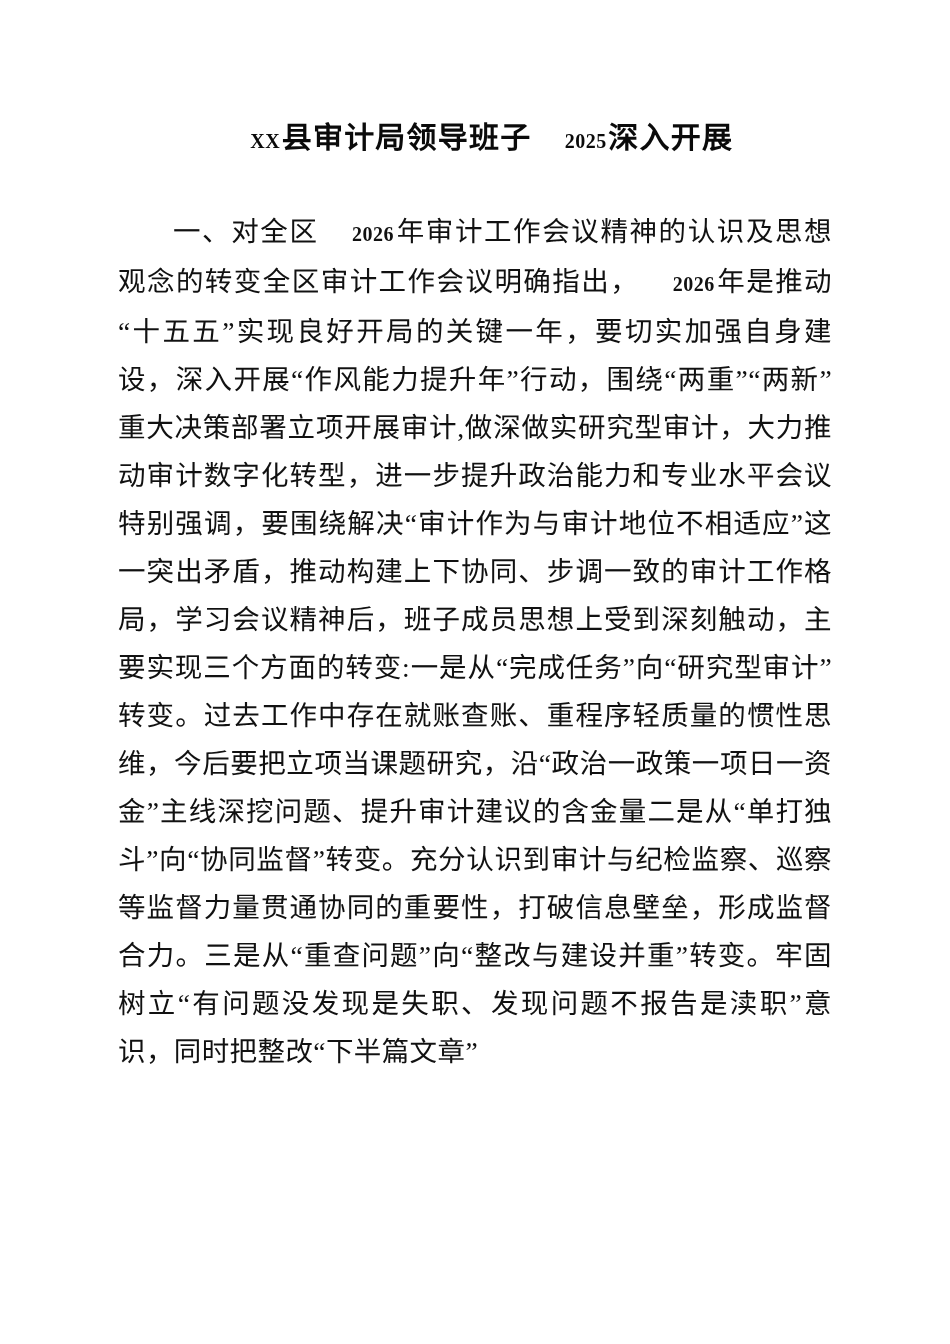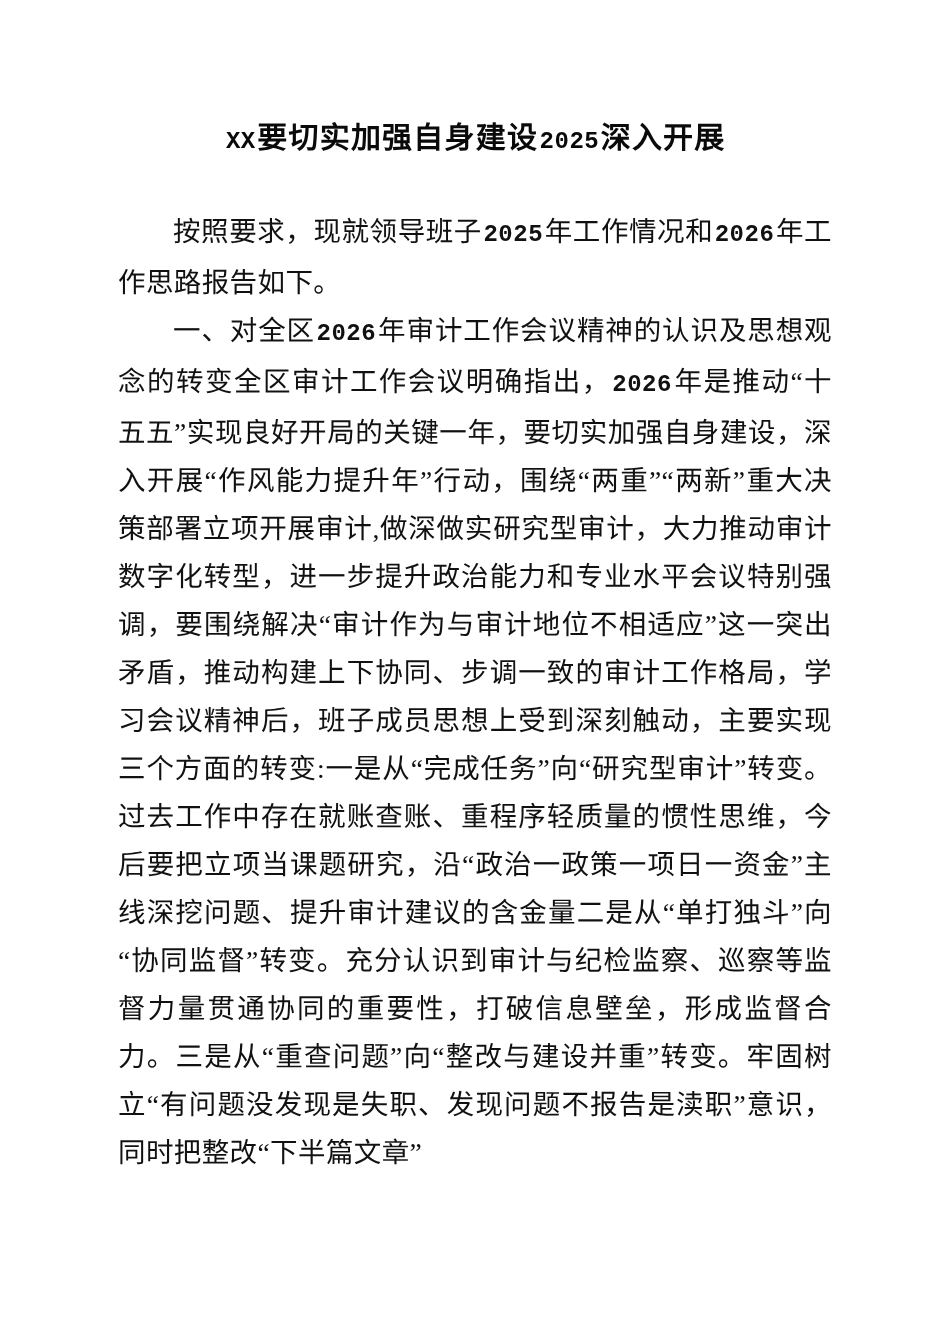--- a/index.html
+++ b/index.html
@@ -68,40 +68,40 @@
     text-align: justify;
     text-justify: inter-character;
     text-indent: 2em;
     color: #111111;
     font-family: "Liberation Serif", "DejaVu Serif", serif;
     word-break: break-all;
   }
 
   
   .num {
-    font-family: Liberation Mono, monospace;
+    font-family: Liberation Serif, serif;
     font-weight: 700;
-    font-size: 24px;
+    font-size: 20px;
     letter-spacing: 0.5px;
     padding: 0 1.5px;
+    margin-left: 32px;
   }
 
   .page-bottom-space {
     height: 1px;
   }
 </style>
 </head>
 <body>
 
 <div class="page">
   <div class="page-inner">
 
-    <h1 class="doc-title"><span class="num">XX</span><span>要切实加强自身建设</span><span class="num">2025</span><span>深入开展</span></h1>
+    <h1 class="doc-title"><span class="num">XX</span><span>县审计局领导班子</span><span class="num">2025</span><span>深入开展</span></h1>
 
     <div class="doc-body">
-      <p class="para"><span>按照要求，现就领导班子</span><span class="num">2025</span><span>年工作情况和</span><span class="num">2026</span><span>年工作思路报告如下。</span></p>
 
       <p class="para"><span>一、对全区</span><span class="num">2026</span><span>年审计工作会议精神的认识及思想观念的转变全区审计工作会议明确指出，</span><span class="num">2026</span><span>年是推动“十五五”实现良好开局的关键一年，要切实加强自身建设，深入开展“作风能力提升年”行动，围绕“两重”“两新”重大决策部署立项开展审计,做深做实研究型审计，大力推动审计数字化转型，进一步提升政治能力和专业水平会议特别强调，要围绕解决“审计作为与审计地位不相适应”这一突出矛盾，推动构建上下协同、步调一致的审计工作格局，学习会议精神后，班子成员思想上受到深刻触动，主要实现三个方面的转变:一是从“完成任务”向“研究型审计”转变。过去工作中存在就账查账、重程序轻质量的惯性思维，今后要把立项当课题研究，沿“政治一政策一项日一资金”主线深挖问题、提升审计建议的含金量二是从“单打独斗”向“协同监督”转变。充分认识到审计与纪检监察、巡察等监督力量贯通协同的重要性，打破信息壁垒，形成监督合力。三是从“重查问题”向“整改与建设并重”转变。牢固树立“有问题没发现是失职、发现问题不报告是渎职”意识，同时把整改“下半篇文章”</span></p>
     </div>
 
     <div class="page-bottom-space"></div>
   </div>
 </div>
 
 </body></html>

